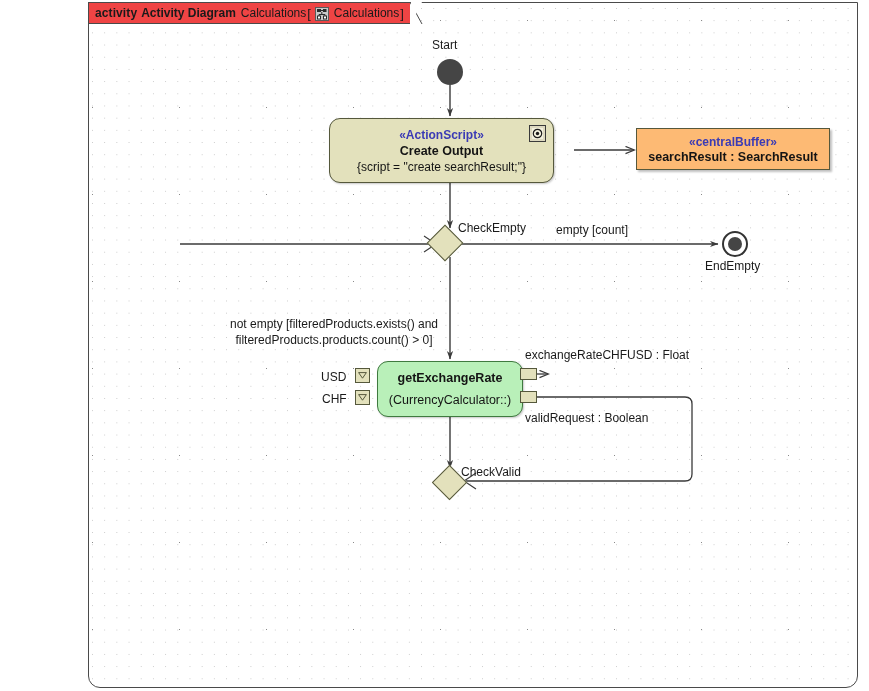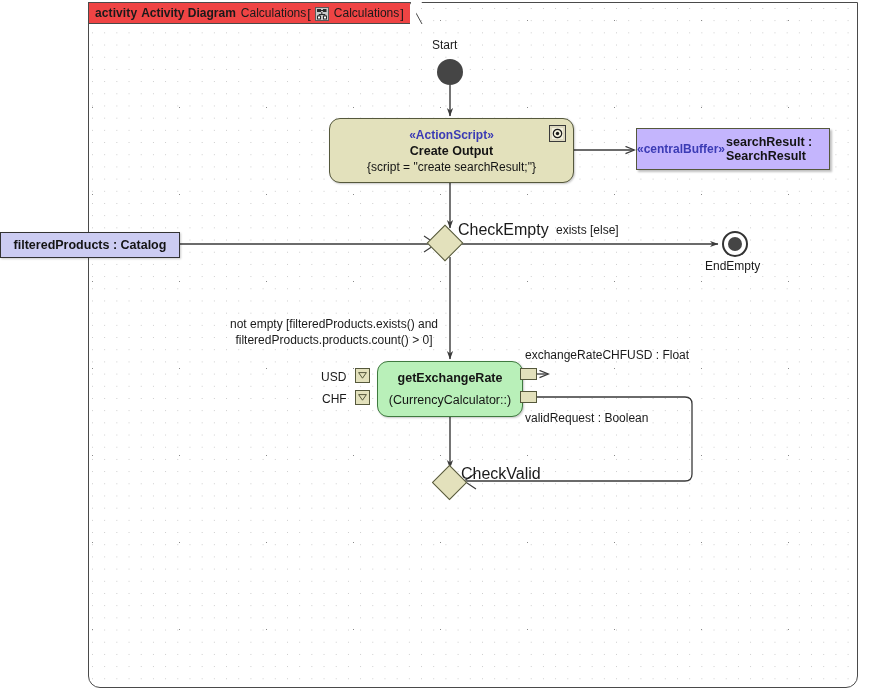--- a/index.html
+++ b/index.html
@@ -120,21 +120,21 @@
     left: 437px; top: 59px;
   }
   #start-label {
     left: 432px; top: 38px;
     font-size: 12px; color: #1a1a1a;
   }
 
   
   #action-create-output {
     left: 329px; top: 118px;
-    width: 245px; height: 65px;
+    width: 225px; height: 65px;
     background: #e3e1bc;
     border: 1.5px solid #55583c;
     border-radius: 11px;
     box-shadow: 1px 1px 2px rgba(0,0,0,0.22);
     display: flex;
     flex-direction: column;
     align-items: center;
     justify-content: center;
     gap: 2px;
   }
@@ -158,24 +158,25 @@
     width: 15px; height: 15px;
     background: #ddd9c0;
     border: 1px solid #3a3a3a;
     display: flex; align-items: center; justify-content: center;
   }
 
   
   #central-buffer {
     left: 636px; top: 128px;
     width: 194px; height: 42px;
-    background: #c4b5fd;
+    background: #fdba74;
     border: 1.5px solid #55583c;
     box-shadow: 1.5px 1.5px 2px rgba(0,0,0,0.25);
     display: flex;
+    flex-direction: column;
     align-items: center;
     justify-content: center;
     gap: 1px;
   }
 
   
   #obj-filtered-products {
     left: 0px; top: 232px;
     width: 180px; height: 26px;
     background: #ccccf2;
@@ -195,21 +196,21 @@
   }
   #decision-check-empty {
     left: 432px; top: 230px;
     width: 26px; height: 26px;
   }
   #decision-check-valid {
     left: 437px; top: 470px;
     width: 25px; height: 25px;
   }
   .decision-label {
-    font-size: 16px; color: #1a1a1a;
+    font-size: 12px; color: #1a1a1a;
   }
   #label-check-empty { left: 458px; top: 221px; }
   #label-check-valid { left: 461px; top: 465px; }
 
   
   #end-empty {
     left: 722px; top: 231px;
     width: 26px; height: 26px;
     border: 2px solid #333333;
     border-radius: 50%;
@@ -369,28 +370,25 @@
         <circle cx="5.5" cy="5.5" r="1.7" fill="#1a1a1a"></circle>
       </svg>
     </span>
   </div>
 
   <div class="node" id="central-buffer">
     <span class="stereotype">«centralBuffer»</span>
     <span class="node-name">searchResult : SearchResult</span>
   </div>
 
-  <div class="node" id="obj-filtered-products">
-    <span>filteredProducts : Catalog</span>
-  </div>
 
   <div class="node diamond" id="decision-check-empty"></div>
   <div class="node decision-label" id="label-check-empty">CheckEmpty</div>
 
-  <div class="node guard" id="guard-empty-else">exists [else]</div>
+  <div class="node guard" id="guard-empty-else">empty [count]</div>
   <div class="node guard" id="guard-not-empty">not empty [filteredProducts.exists() and
 filteredProducts.products.count() &gt; 0]</div>
 
   <div class="node" id="end-empty"></div>
   <div class="node" id="label-end-empty">EndEmpty</div>
 
   <div class="node" id="action-get-exchange-rate">
     <span class="node-name">getExchangeRate</span>
     <span class="node-prop">(CurrencyCalculator::)</span>
   </div>

